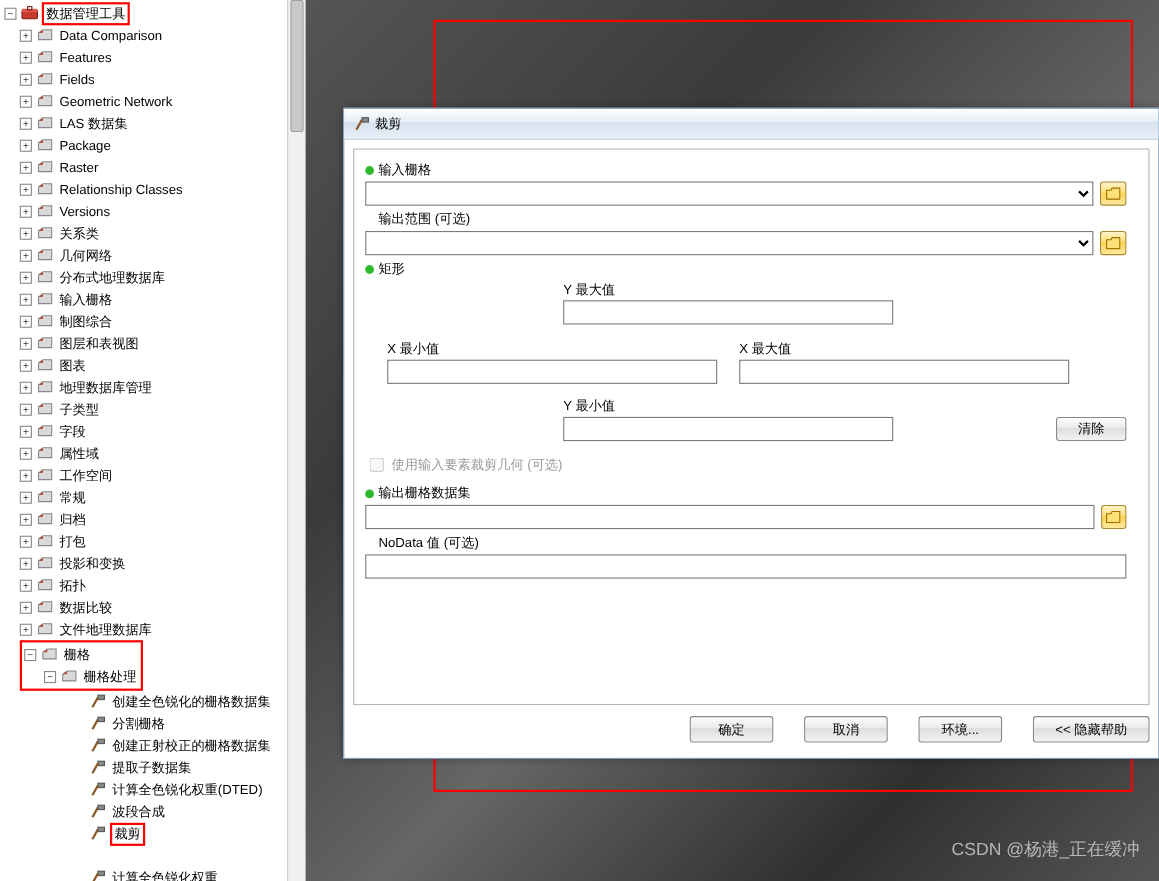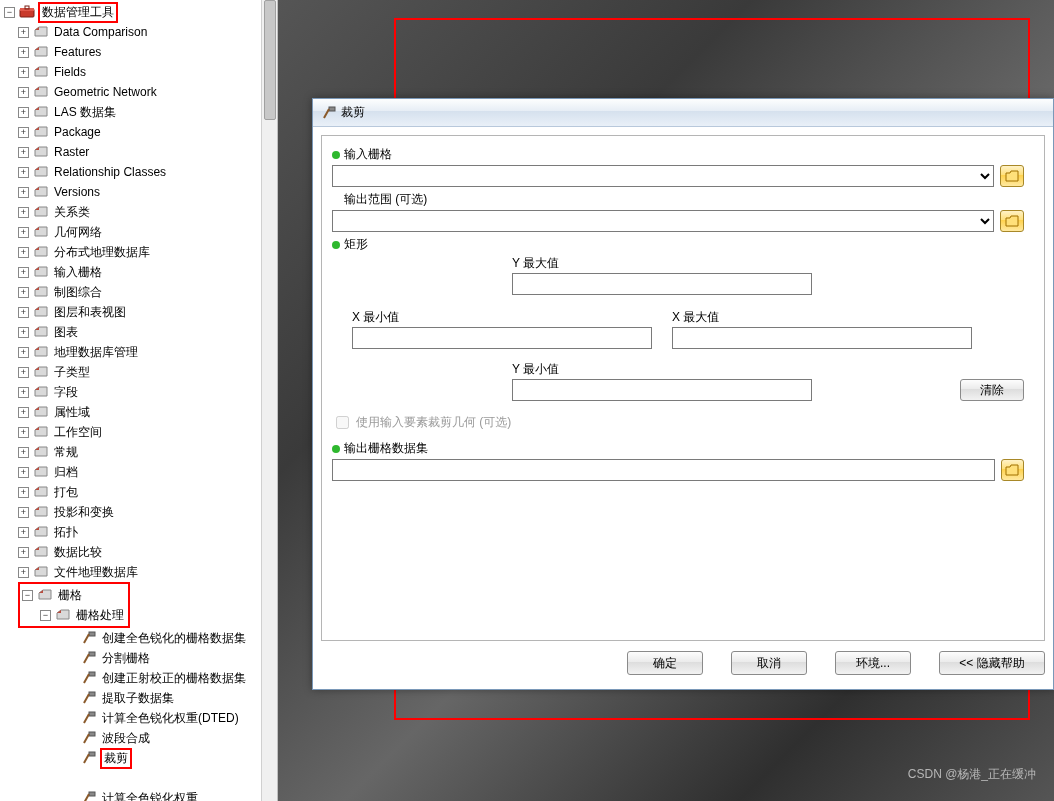--- a/index.html
+++ b/index.html
@@ -15,21 +15,21 @@
   .exp.blank{border:none;background:transparent;}
   .ico{width:16px;height:16px;margin-right:3px;display:inline-flex;align-items:center;justify-content:center;}
   .lbl{padding:0 2px;}
   .sel{background:#fff;border:1px dotted #555;}
   .hl-red{border:2px solid red;}
   
   .ico-toolbox svg,.ico-toolset svg,.ico-hammer svg{display:block;}
   
   .right{flex:1;position:relative;background:linear-gradient(135deg,#555 0%,#3a3a3a 30%,#666 55%,#2f2f2f 80%,#555 100%);}
   .red-frame{position:absolute;left:116px;top:18px;width:636px;height:702px;border:2px solid red;}
-  .watermark{position:absolute;right:18px;bottom:18px;color:rgba(220,220,220,.75);font-size:12px;}
+  .watermark{position:absolute;right:18px;bottom:18px;color:rgba(220,220,220,.75);font-size:16px;}
   
   .dialog{position:absolute;left:34px;top:98px;width:742px;height:592px;background:#fff;border:1px solid #7a98b8;box-shadow:0 0 8px rgba(0,0,0,.35);}
   .titlebar{height:28px;background:linear-gradient(#fdfefe,#e6edf5 45%,#d6e1ee 46%,#e9f0f8);border-bottom:1px solid #b8c8db;display:flex;align-items:center;padding:0 8px;position:relative;}
   .titlebar .ico{margin-right:4px;}
   .title-txt{font-size:12px;}
   .dlg-body{position:absolute;left:8px;top:36px;right:8px;bottom:48px;border:1px solid #b5b5b5;background:#fff;overflow:auto;padding:6px 20px 6px 10px;}
   .btnbar{position:absolute;left:8px;right:8px;bottom:10px;height:28px;display:flex;justify-content:flex-end;gap:28px;}
   .winbtn{height:24px;padding:0 14px;min-width:76px;background:linear-gradient(#fdfdfd,#ebebeb 45%,#dddddd 46%,#f2f2f2);border:1px solid #8a8a8a;border-radius:3px;font-size:12px;cursor:pointer;}
   .winbtn.wide{min-width:106px;}
   .winbtn.small{min-width:64px;height:22px;}
@@ -556,20 +556,26 @@
           <div class="combo">
             <input class="txt" type="text" style="">
             <span class="folderbtn">
               <svg width="14" height="12">
                   <polygon points="1,3 5,3 6,1 13,1 13,11 1,11" fill="#ffe07a" stroke="#a07000"></polygon>
                 </svg>
             </span>
           </div>
         </div>
 
+        <div class="row">
+          <div class="flbl" style="padding-left:12px;">
+              <span>NoData 值 (可选)</span>
+            </div>
+          <input class="txt" type="text" style="">
+        </div>
 
 
       </div>
 
       <div class="btnbar">
         <button class="winbtn">确定</button>
         <button class="winbtn">取消</button>
         <button class="winbtn">环境...</button>
         <button class="winbtn wide">&lt;&lt; 隐藏帮助</button>
       </div>

